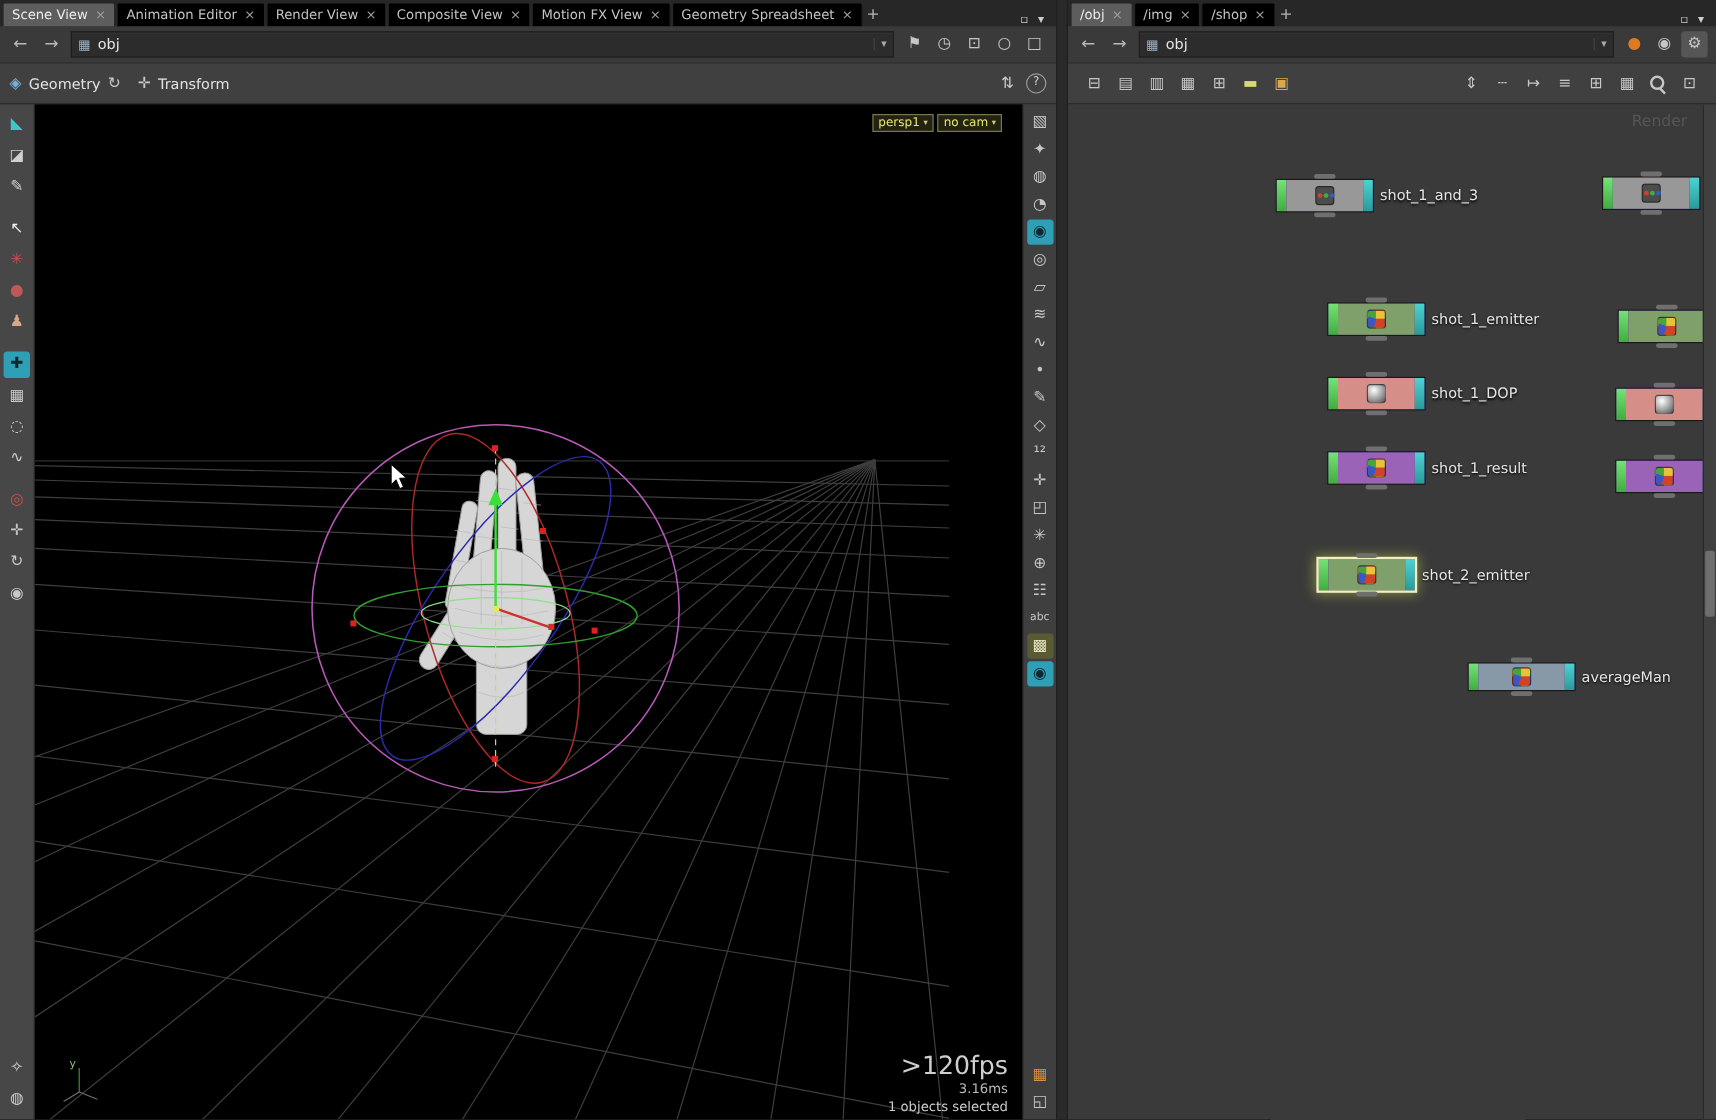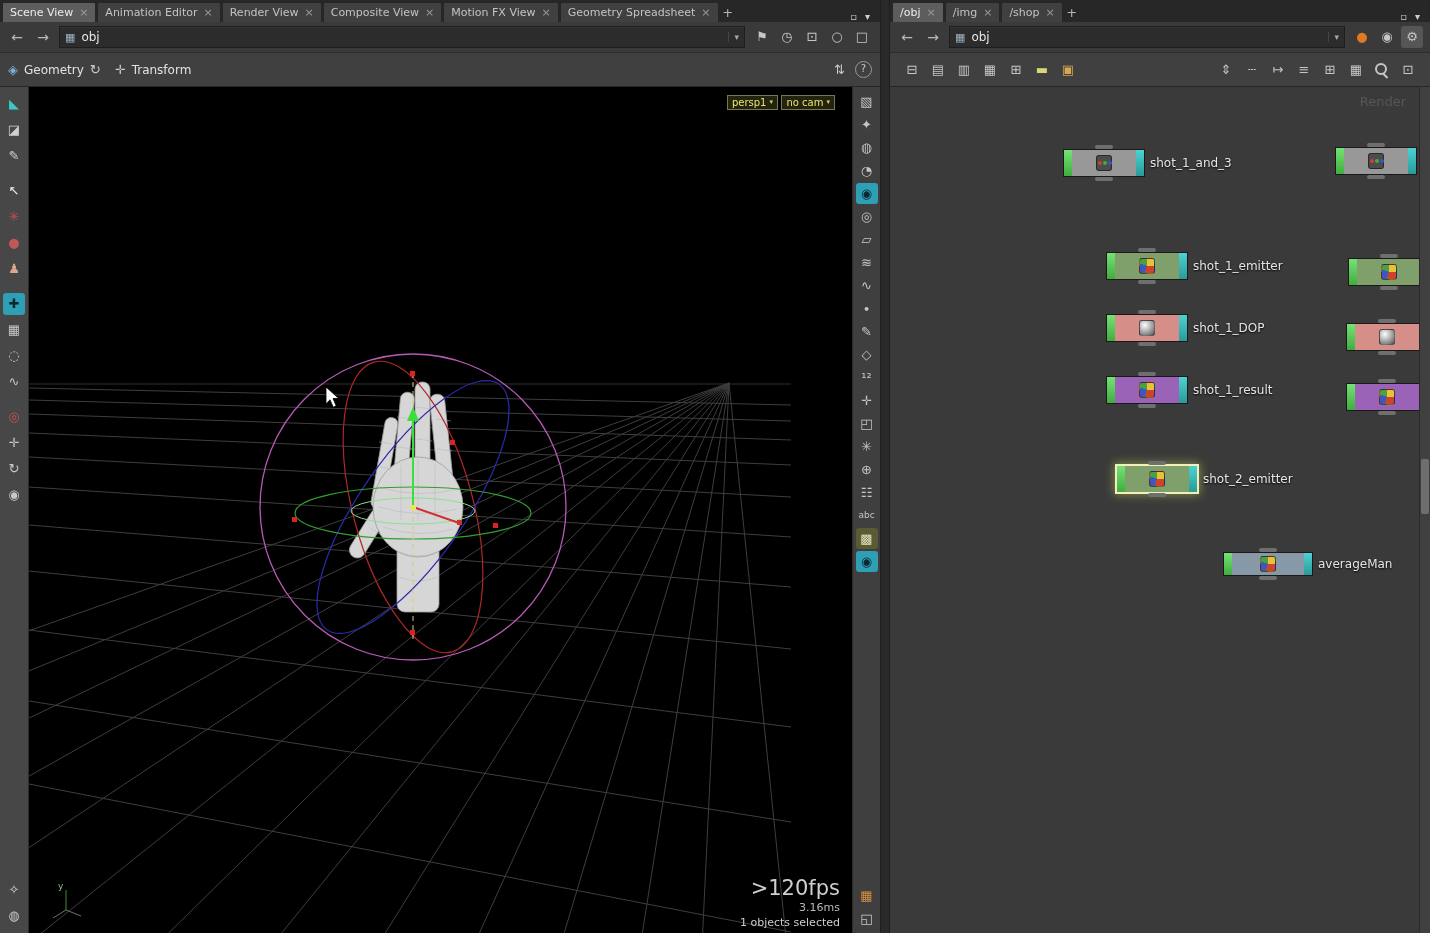--- a/index.html
+++ b/index.html
@@ -5,21 +5,21 @@
   html,body{margin:0;padding:0;width:1430px;height:933px;overflow:hidden;background:#2e2e2e;
     font-family:"DejaVu Sans","Liberation Sans",sans-serif;-webkit-font-smoothing:antialiased;}
   .app{display:flex;width:1430px;height:933px;background:#333;}
   
   .left-pane{width:880px;display:flex;flex-direction:column;min-width:0;}
   .splitter{width:8px;background:#2a2a2a;border-left:1px solid #1f1f1f;border-right:1px solid #1f1f1f;}
   .right-pane{flex:1;display:flex;flex-direction:column;min-width:0;}
   
   .tabbar{height:22px;background:#272727;display:flex;align-items:flex-end;padding-left:2px;}
   .tabs{display:flex;align-items:flex-end;gap:1px;}
-  .tab{height:19px;display:flex;align-items:center;gap:6px;padding:0 7px;background:#404040;
+  .tab{height:19px;display:flex;align-items:center;gap:6px;padding:0 7px;background:#000000;
        border:1px solid #262626;border-bottom:none;border-radius:2px 2px 0 0;font-size:11px;color:#c3c3c3;white-space:nowrap;}
   .tab.active{background:#5d5d5d;color:#ececec;}
   .tab-close{color:#9a9a9a;font-size:11px;line-height:1;}
   .tab-add{width:18px;height:19px;line-height:19px;text-align:center;color:#b5b5b5;font-size:13px;}
   .win-ctrl{margin-left:auto;display:flex;gap:8px;align-items:center;padding:0 10px;color:#cfcfcf;font-size:10px;}
   
   .pathbar{height:30px;background:#3a3a3a;display:flex;align-items:center;padding:0 7px;gap:6px;border-bottom:1px solid #2c2c2c;}
   .nav-btn{width:20px;height:20px;line-height:20px;text-align:center;color:#b8b8b8;font-size:14px;}
   .path-dd{flex:1;height:20px;background:#2c2c2c;border:1px solid #1e1e1e;box-shadow:inset 0 1px 0 rgba(255,255,255,.05);
            display:flex;align-items:center;padding:0 5px;gap:6px;min-width:0;}
@@ -454,21 +454,21 @@
             <span class="nlabel">shot_1_result</span>
           </div>
           <div class="node" style="left: 457px; top: 297px;">
             <span class="nflag nflag-left"></span>
             <span class="nbody" style="background: rgb(155, 99, 184);">
               <span class="nicon nicon-pinwheel"></span>
             </span>
             <span class="nflag nflag-right"></span>
             <span class="nlabel">shot_3_res</span>
           </div>
-          <div class="node selected" style="left: 227px; top: 379px;">
+          <div class="node selected" style="left: 209px; top: 379px;">
             <span class="nflag nflag-left"></span>
             <span class="nbody" style="background: rgb(127, 160, 107);">
               <span class="nicon nicon-pinwheel"></span>
             </span>
             <span class="nflag nflag-right"></span>
             <span class="nlabel">shot_2_emitter</span>
           </div>
           <div class="node small" style="left: 334px; top: 466px;">
             <span class="nflag nflag-left"></span>
             <span class="nbody" style="background: rgb(135, 152, 166);">

